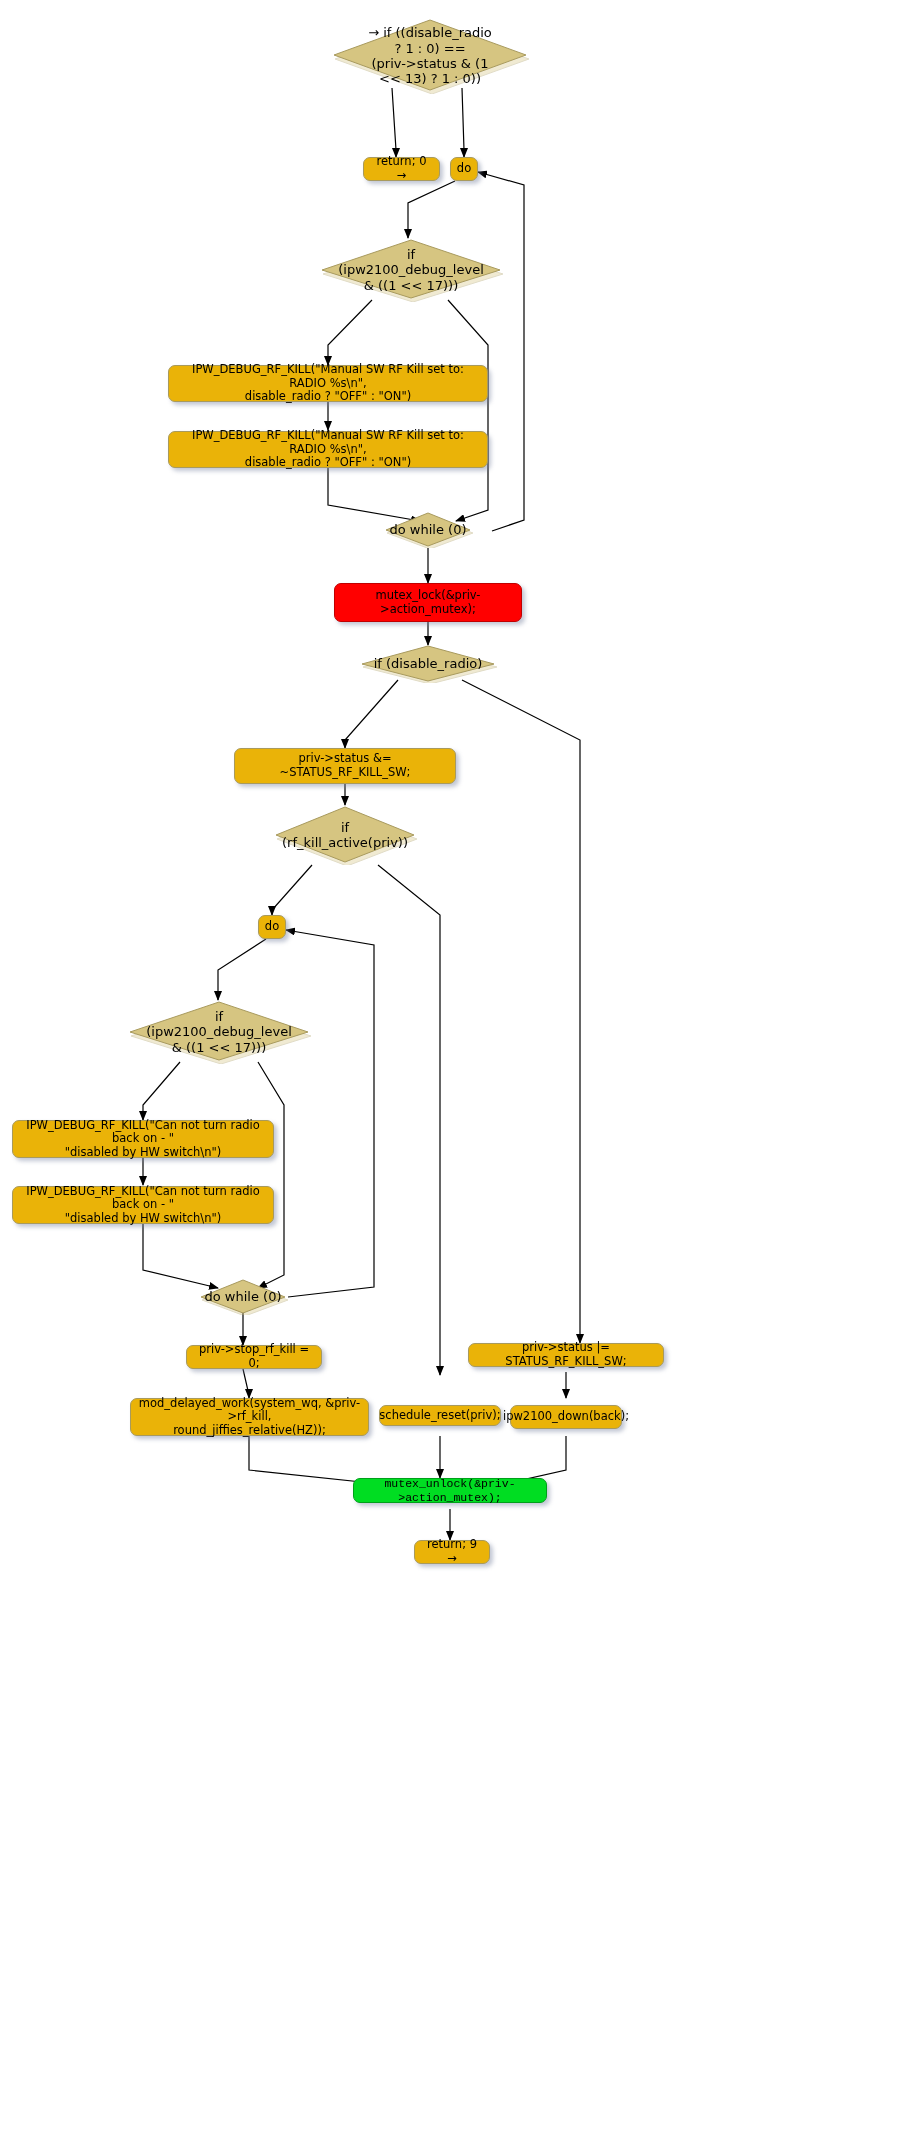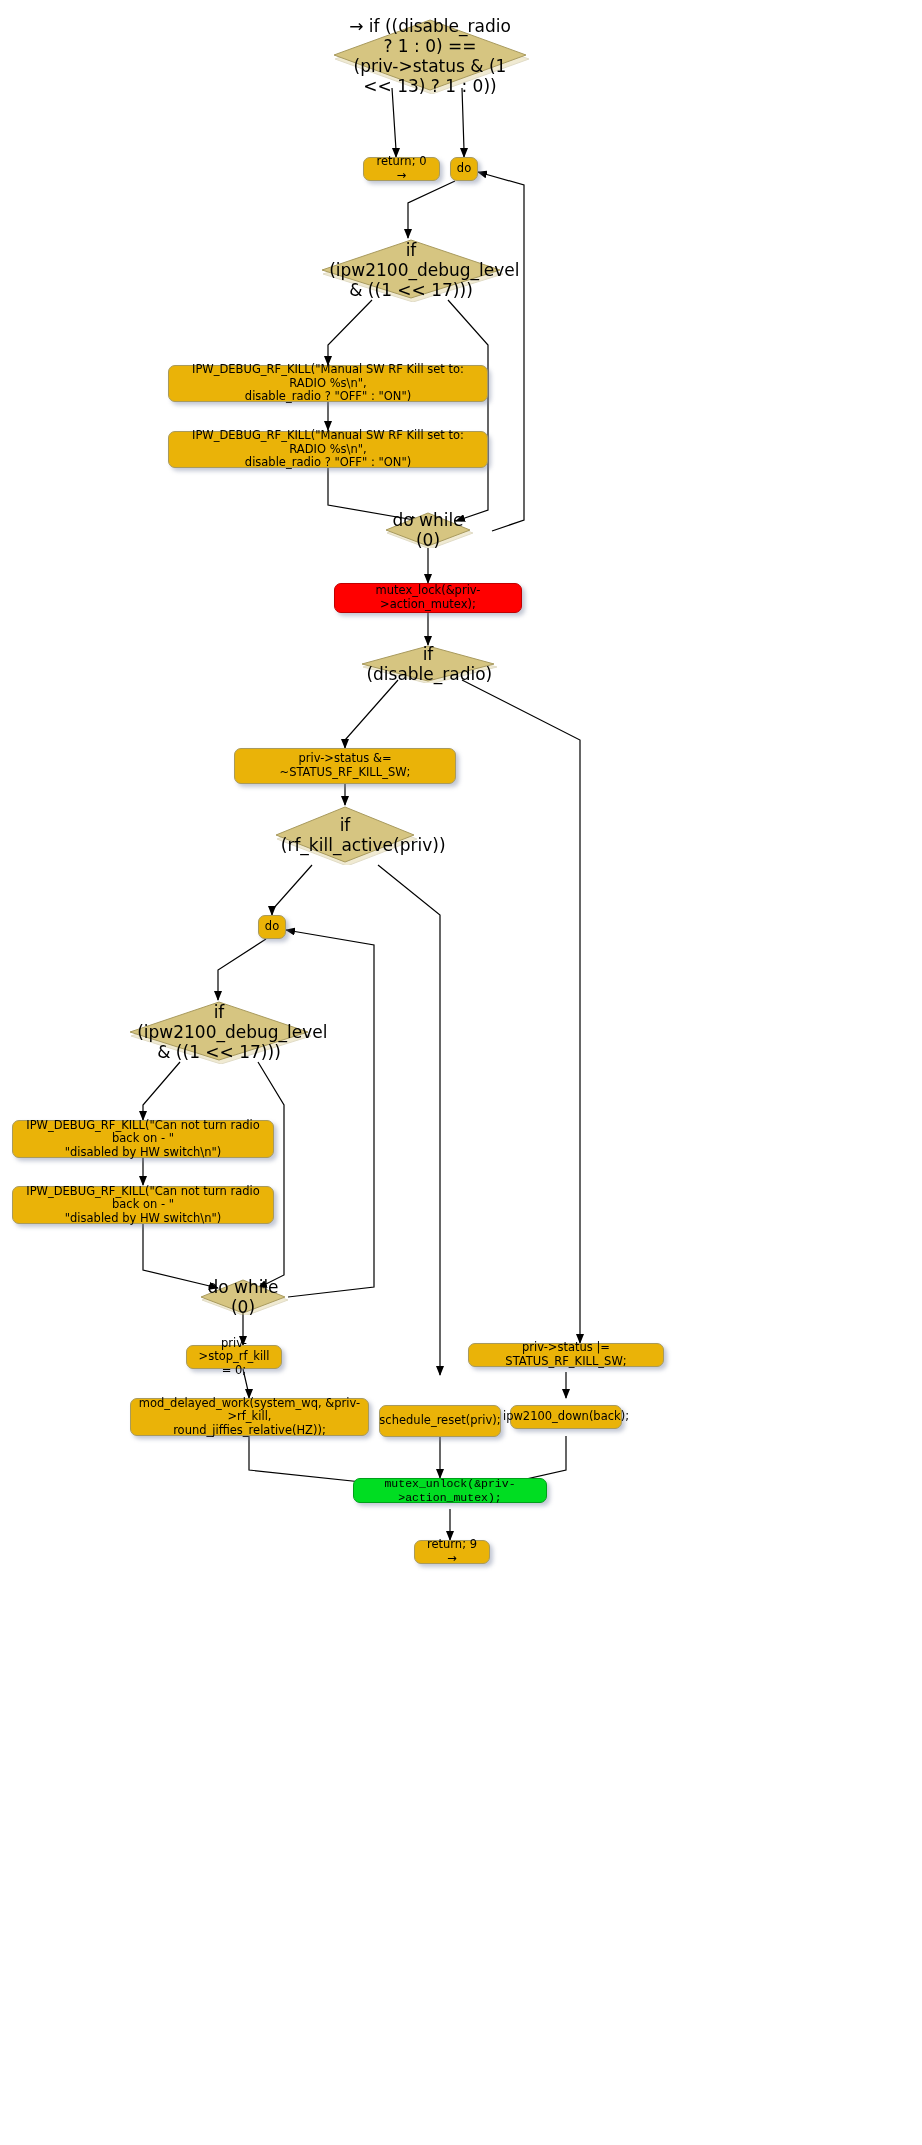--- a/index.html
+++ b/index.html
@@ -2,21 +2,21 @@
 <html><head>
 <meta charset="utf-8">
 <style>
   html,body{margin:0;padding:0;background:#ffffff;}
   body{width:922px;height:2145px;position:relative;font-family:"DejaVu Sans","Liberation Sans",sans-serif;}
   #canvas{position:absolute;left:0;top:0;width:922px;height:2145px;}
   .node{position:absolute;box-sizing:border-box;display:flex;align-items:center;justify-content:center;text-align:center;color:#000000;line-height:1.18;white-space:pre-line;}
   .rect{background:#eab308;border:1px solid #a89a5e;border-radius:7px;box-shadow:3px 3px 4px rgba(120,130,160,.45);font-size:11.5px;padding:3px 6px;}
   .rect.red{background:#ff0000;border:1px solid #c00000;color:#000;}
   .rect.green{background:#00dd22;border:1px solid #00a01a;color:#000;font-family:Liberation Mono, monospace;}
-  .dia{font-size:17px;}
+  .dia{font-size:13px;}
   .dia .shape{position:absolute;left:0;top:0;width:100%;height:100%;z-index:0;}
   .dia .txt{position:relative;z-index:1;width:88%;}
   svg.lines{position:absolute;left:0;top:0;width:922px;height:2145px;overflow:visible;pointer-events:none;}
 </style>
 </head>
 <body>
 
 <div id="canvas">
 
   <svg class="lines" viewBox="0 0 922 2145">
@@ -125,21 +125,21 @@
   </div>
 
   <div class="node dia" style="left:382px;top:512px;width:92px;height:36px;">
     <svg class="shape" viewBox="0 0 92 36" preserveAspectRatio="none">
       <polygon points="46,3 89,19 46,35 3,19" fill="#d6c581" stroke="#a89a5e" stroke-width="1" transform="translate(2,2)" opacity=".35"></polygon>
       <polygon points="46,1 88,18 46,34 4,18" fill="#d6c581" stroke="#a89a5e" stroke-width="1"></polygon>
     </svg>
     <span class="txt">do while (0)</span>
   </div>
 
-  <div class="node rect red" style="left:334px;top:583px;width:188px;height:30px;">
+  <div class="node rect red" style="left:334px;top:583px;width:188px;height:39px;">
     <span>mutex_lock(&amp;priv-&gt;action_mutex);</span>
   </div>
 
   <div class="node dia" style="left:358px;top:645px;width:140px;height:38px;">
     <svg class="shape" viewBox="0 0 140 38" preserveAspectRatio="none">
       <polygon points="70,3 137,20 70,37 3,20" fill="#d6c581" stroke="#a89a5e" stroke-width="1" transform="translate(2,2)" opacity=".35"></polygon>
       <polygon points="70,1 136,19 70,36 4,19" fill="#d6c581" stroke="#a89a5e" stroke-width="1"></polygon>
     </svg>
     <span class="txt">if (disable_radio)</span>
   </div>
@@ -182,30 +182,30 @@
   </div>
 
   <div class="node dia" style="left:197px;top:1279px;width:92px;height:36px;">
     <svg class="shape" viewBox="0 0 92 36" preserveAspectRatio="none">
       <polygon points="46,3 89,19 46,35 3,19" fill="#d6c581" stroke="#a89a5e" stroke-width="1" transform="translate(2,2)" opacity=".35"></polygon>
       <polygon points="46,1 88,18 46,34 4,18" fill="#d6c581" stroke="#a89a5e" stroke-width="1"></polygon>
     </svg>
     <span class="txt">do while (0)</span>
   </div>
 
-  <div class="node rect" style="left:186px;top:1345px;width:96px;height:24px;">
+  <div class="node rect" style="left:186px;top:1345px;width:136px;height:24px;">
     <span>priv-&gt;stop_rf_kill = 0;</span>
   </div>
 
   <div class="node rect" style="left:130px;top:1398px;width:239px;height:38px;">
     <span>mod_delayed_work(system_wq, &amp;priv-&gt;rf_kill,
 round_jiffies_relative(HZ));</span>
   </div>
 
-  <div class="node rect" style="left:379px;top:1405px;width:122px;height:32px;">
+  <div class="node rect" style="left:379px;top:1405px;width:122px;height:21px;">
     <span>schedule_reset(priv);</span>
   </div>
 
   <div class="node rect" style="left:468px;top:1343px;width:196px;height:24px;">
     <span>priv-&gt;status |= STATUS_RF_KILL_SW;</span>
   </div>
 
   <div class="node rect" style="left:510px;top:1405px;width:112px;height:24px;">
     <span>ipw2100_down(back);</span>
   </div>

